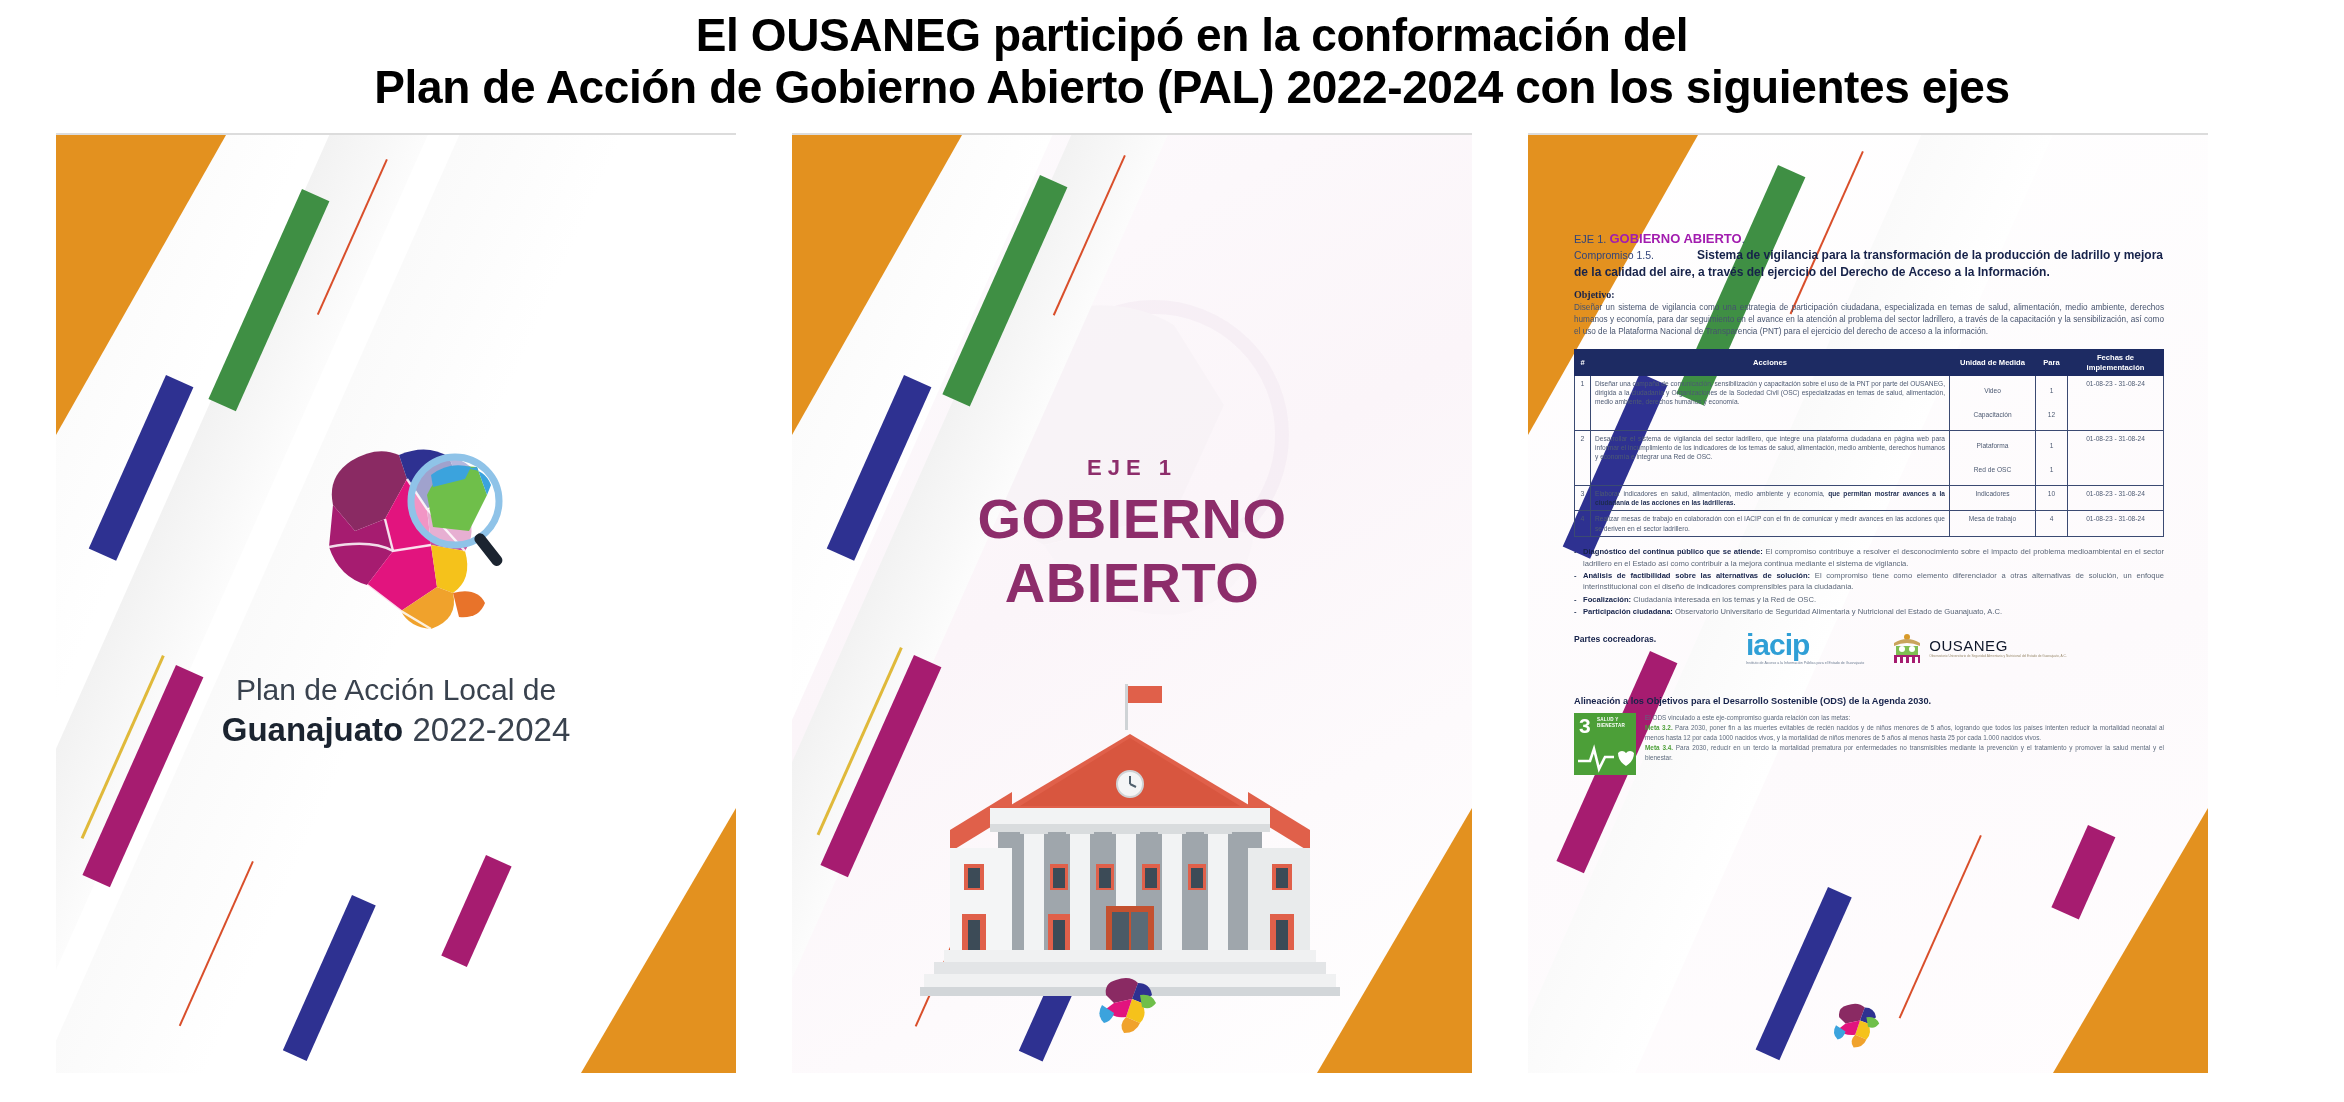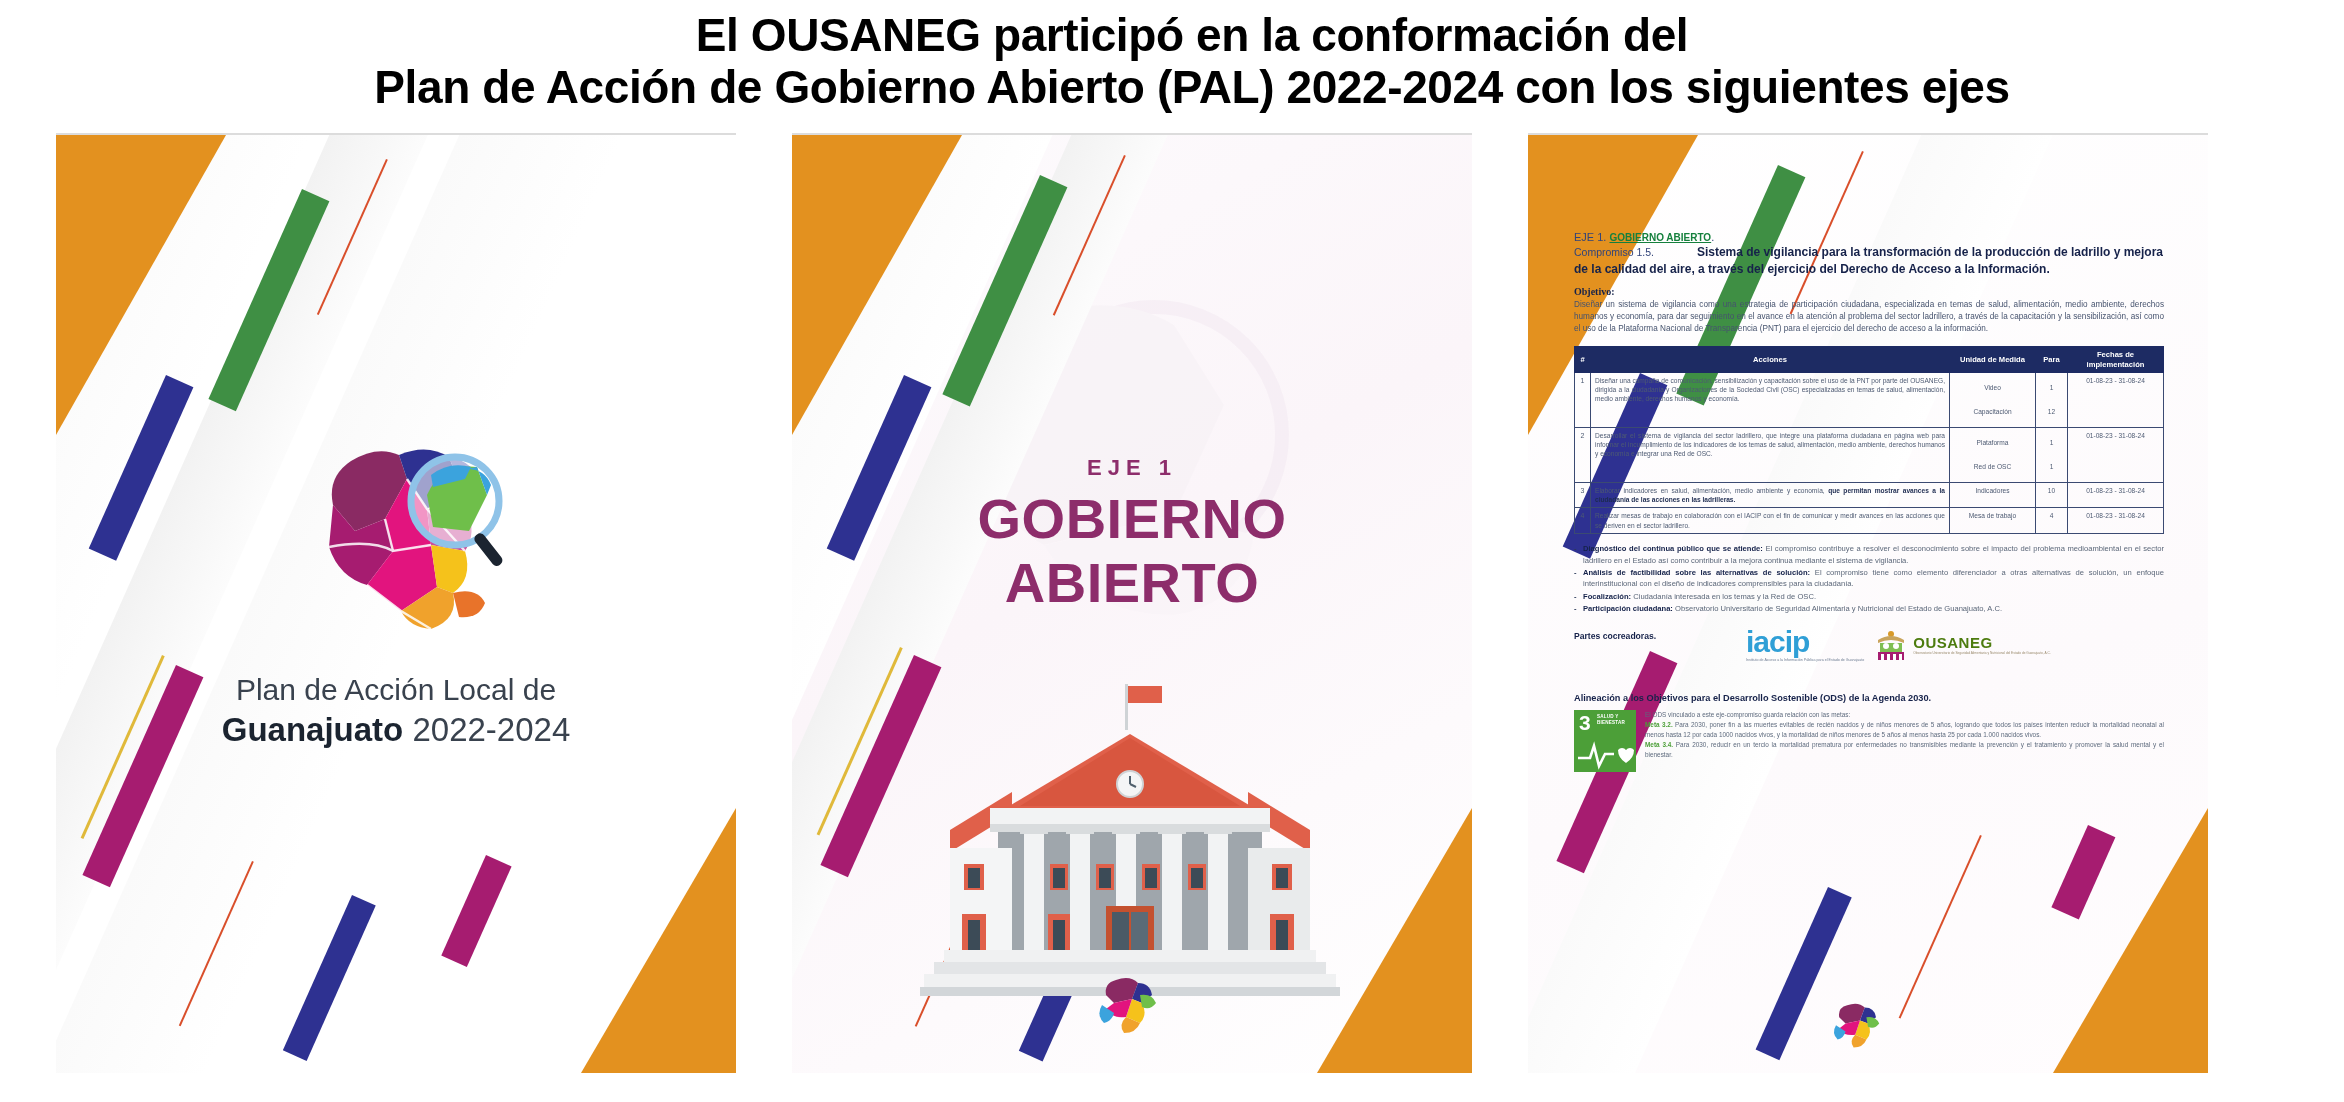--- a/index.html
+++ b/index.html
@@ -78,21 +78,21 @@
     font-size:56px; font-weight:bold; line-height:1.14; color:#8d2d6b;
     letter-spacing:0.5px; }
   .capitol { position:absolute; left:128px; top:545px; }
   .eje-foot-logo { position:absolute; left:300px; bottom:32px; }
 
   
   .doc { position:absolute; left:0; top:0; width:680px; height:940px;
     background:linear-gradient(160deg,#ffffff 0%,#fdfafc 60%,#fffdfe 100%); }
   .doc-inner { position:absolute; left:46px; top:96px; width:590px; color:#2b3a5a; }
   .d-eje { font-size:11px; color:#32447a; margin-bottom:1px; }
-  .d-eje b { font-size:10px; color:#15803d;text-decoration:underline; }
+  .d-eje b { font-size:13px; color:#a21caf; }
   .d-comp { font-size:10.5px; color:#32447a; line-height:1.42; margin-bottom:8px; }
   .d-comp b { font-size:12px; color:#16224a;margin-left:40px; }
   .d-obj-h { font-size:10px; font-weight:bold; color:#16224a; margin-bottom:2px;font-family:Liberation Serif, serif; }
   .d-obj { font-size:8.2px; line-height:1.48; color:#46536e; text-align:justify; }
 
   table.acc { width:100%; border-collapse:collapse; margin-top:11px;
     font-size:6.6px; color:#4d5a72; }
   table.acc th {
     background:#1d2b63; color:#ffffff; font-size:7.6px; font-weight:bold;
     padding:3px 2px; border:1px solid #1d2b63; line-height:1.2;
@@ -106,24 +106,24 @@
   table.acc td.act b { color:#1d2b50; }
   .cellstack { display:flex; flex-direction:column; justify-content:space-around; height:100%; min-height:48px; }
 
   ul.bul { list-style:none; margin-top:9px; font-size:7.6px; line-height:1.5;
     color:#5a6678; text-align:justify; }
   ul.bul li { margin-bottom:1px; padding-left:9px; position:relative; }
   ul.bul li:before { content:"-"; position:absolute; left:0; color:#2b3a5a; font-weight:bold; }
   ul.bul li b { color:#15224a; }
 
   .partes { margin-top:17px; font-size:8.6px; font-weight:bold; color:#16224a; }
-  .logorow { display:flex; align-items:center; gap:10px; margin:-14px 0 0 172px; }
+  .logorow { display:flex; align-items:center; gap:26px; margin:-14px 0 0 172px; }
   .iacip { font-size:30px; font-weight:bold; color:#2f9fd6; letter-spacing:-1px; line-height:1; }
   .iacip-sub { font-size:3.6px; color:#6e7d93; text-align:center; margin-top:1px; line-height:1.3; }
-  .ousaneg-txt { font-size:15px; font-weight:bold; color:#4d7c0f; letter-spacing:.5px; line-height:1; }
+  .ousaneg-txt { font-size:15px; font-weight:normal; color:#0f172a; letter-spacing:.5px; line-height:1; }
   .ousaneg-sub { font-size:3.2px; color:#9a8a6c; line-height:1.35; margin-top:1px; }
 
   .alin { margin-top:30px; font-size:9.2px; font-weight:bold; color:#16224a; }
   .odsrow { display:flex; gap:9px; margin-top:7px; }
   .ods-badge { width:62px; height:62px; background:#4c9f38; color:#fff;
     position:relative; flex:none; }
   .ods-badge .n { position:absolute; left:5px; top:2px; font-size:21px; font-weight:bold; line-height:1; }
   .ods-badge .t { position:absolute; left:23px; top:4px; font-size:4.6px; font-weight:bold;
     line-height:1.18; letter-spacing:.2px; }
   .ods-txt { font-size:6.4px; line-height:1.55; color:#5d6a7d; text-align:justify; }

